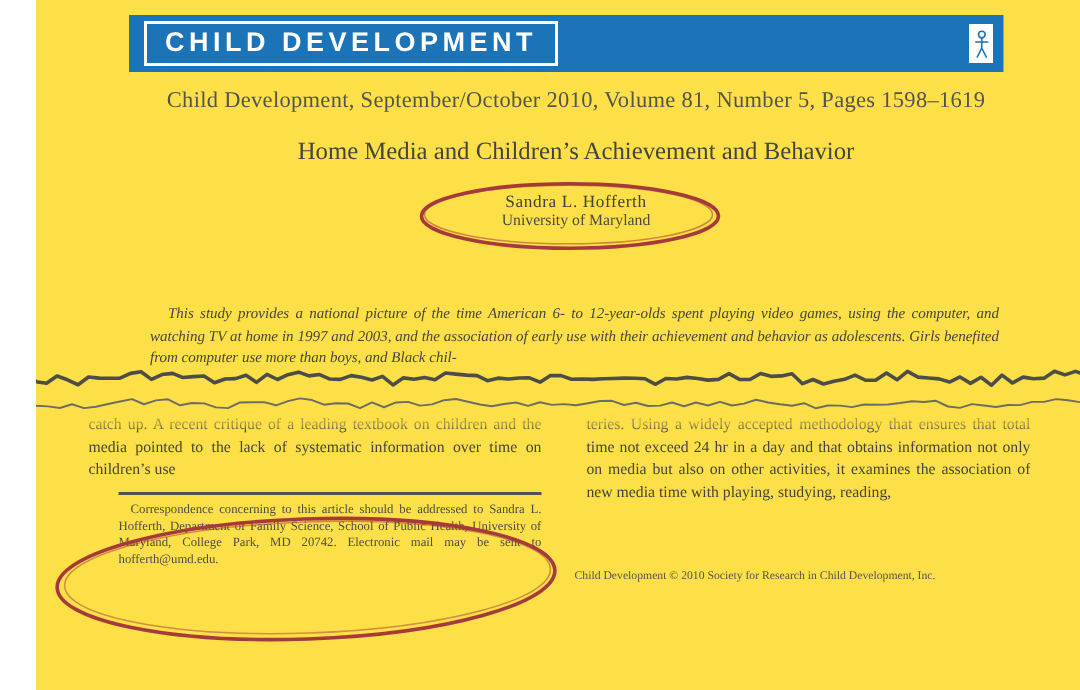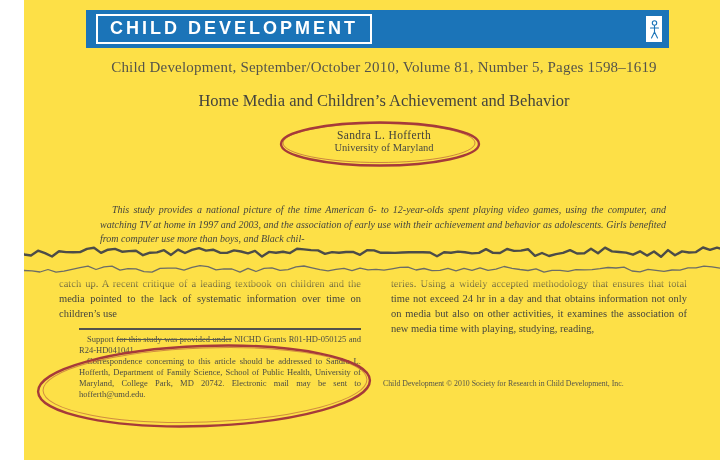--- a/index.html
+++ b/index.html
@@ -69,21 +69,20 @@
     <div class="author-name">Sandra L. Hofferth</div>
     <div class="author-affil">University of Maryland</div>
   </div>
 
   <div class="abstract">This study provides a national picture of the time American 6- to 12-year-olds spent playing video games, using the computer, and watching TV at home in 1997 and 2003, and the association of early use with their achievement and behavior as adolescents. Girls benefited from computer use more than boys, and Black chil-</div>
 
   <div class="columns">
     <div class="col col-left">
       <p>catch up. A recent critique of a leading textbook on children and the media pointed to the lack of systematic information over time on children’s use</p>
       <div class="footnote">
-        <p><span>Support </span><span class="struck">for this study was provided under</span><span> NICHD Grants R01-HD-050125 and R24-HD041041.</span></p>
         <p>Correspondence concerning to this article should be addressed to Sandra L. Hofferth, Department of Family Science, School of Public Health, University of Maryland, College Park, MD 20742. Electronic mail may be sent to hofferth@umd.edu.</p>
       </div>
     </div>
     <div class="col col-right">
       <p>teries. Using a widely accepted methodology that ensures that total time not exceed 24 hr in a day and that obtains information not only on media but also on other activities, it examines the association of new media time with playing, studying, reading,</p>
     </div>
   </div>
 
   <div class="copyright">
     <div>Child Development © 2010 Society for Research in Child Development, Inc.</div>

